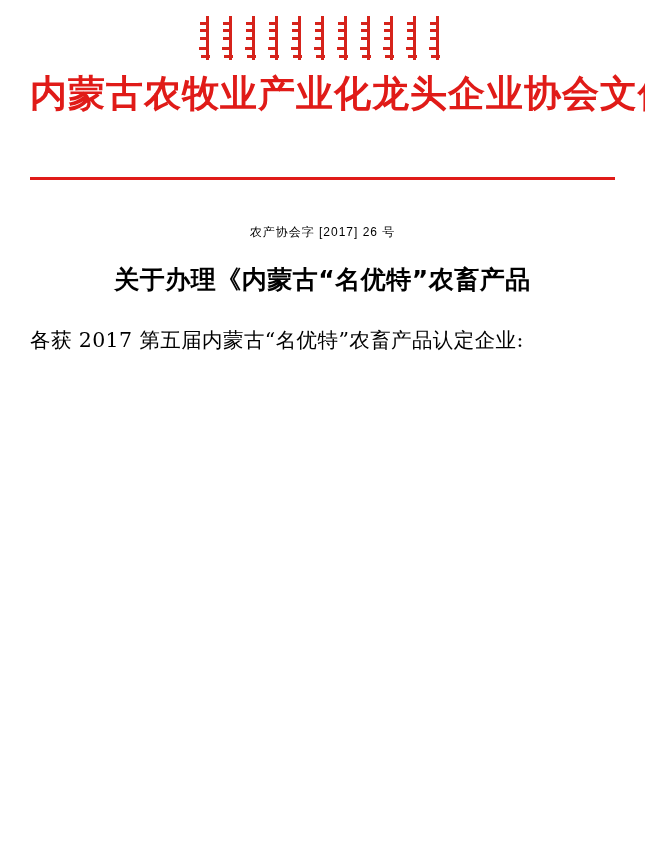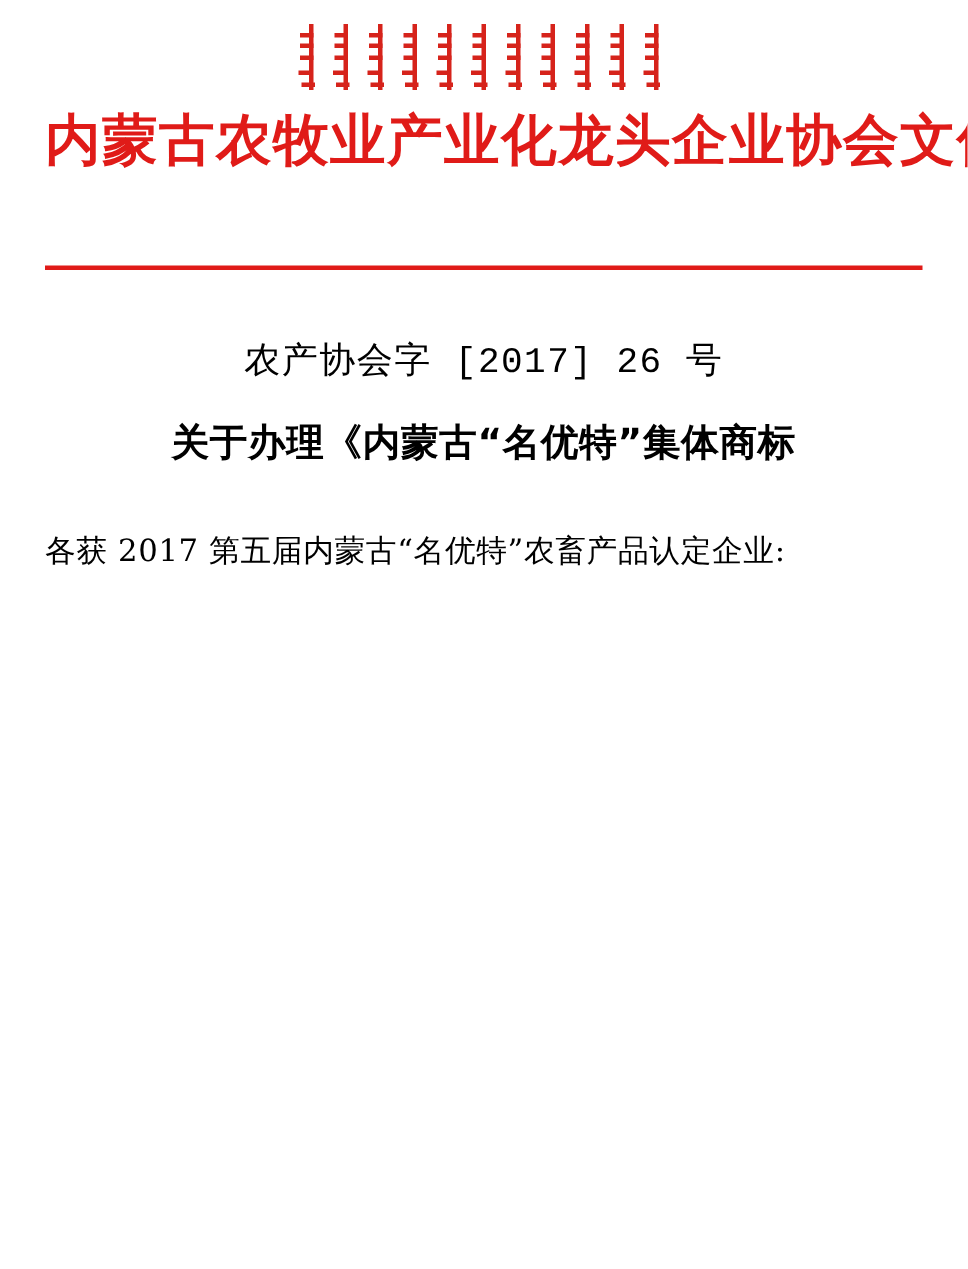--- a/index.html
+++ b/index.html
@@ -80,42 +80,42 @@
     margin: 62px auto 0 auto;
     width: 585px;
     height: 3px;
     background: #e01b18;
   }
 
   
   .doc-number {
     margin-top: 44px;
     text-align: center;
-    font-size: 24px;
-    font-family: Liberation Mono, monospace;
+    font-size: 12px;
+    font-family: Liberation Sans, sans-serif;
     letter-spacing: 1px;
   }
 
   
   .doc-title {
     margin-top: 18px;
     text-align: center;
     font-family: "DejaVu Sans", "Liberation Sans", sans-serif;
     font-weight: bold;
     font-size: 25px;
     line-height: 1.65;
     letter-spacing: 0.5px;
   }
   .doc-title .line {
     display: block;
   }
 
   
   .body-text {
-    margin-top: 34px;
+    margin-top: 22px;
     font-size: 20.5px;
     line-height: 1.78;
     letter-spacing: 0.4px;
     text-align: justify;
   }
   .salutation {
     margin: 0 0 2px 0;
   }
   .para {
     margin: 0;
@@ -141,20 +141,20 @@
     <span class="glyph"></span>
   </div>
 
   <div class="masthead">内蒙古农牧业产业化龙头企业协会文件</div>
 
   <div class="red-rule"></div>
 
   <div class="doc-number">农产协会字 [2017]  26  号</div>
 
   <div class="doc-title">
-    <span class="line">关于办理《内蒙古“名优特”集体商标</span>
+    <span class="line">关于办理《内蒙古“名优特”农畜产品</span>
   </div>
 
   <div class="body-text">
     <p class="salutation">各获 2017 第五届内蒙古“名优特”农畜产品认定企业:</p>
   </div>
 
 </div>
 
 </body></html>

